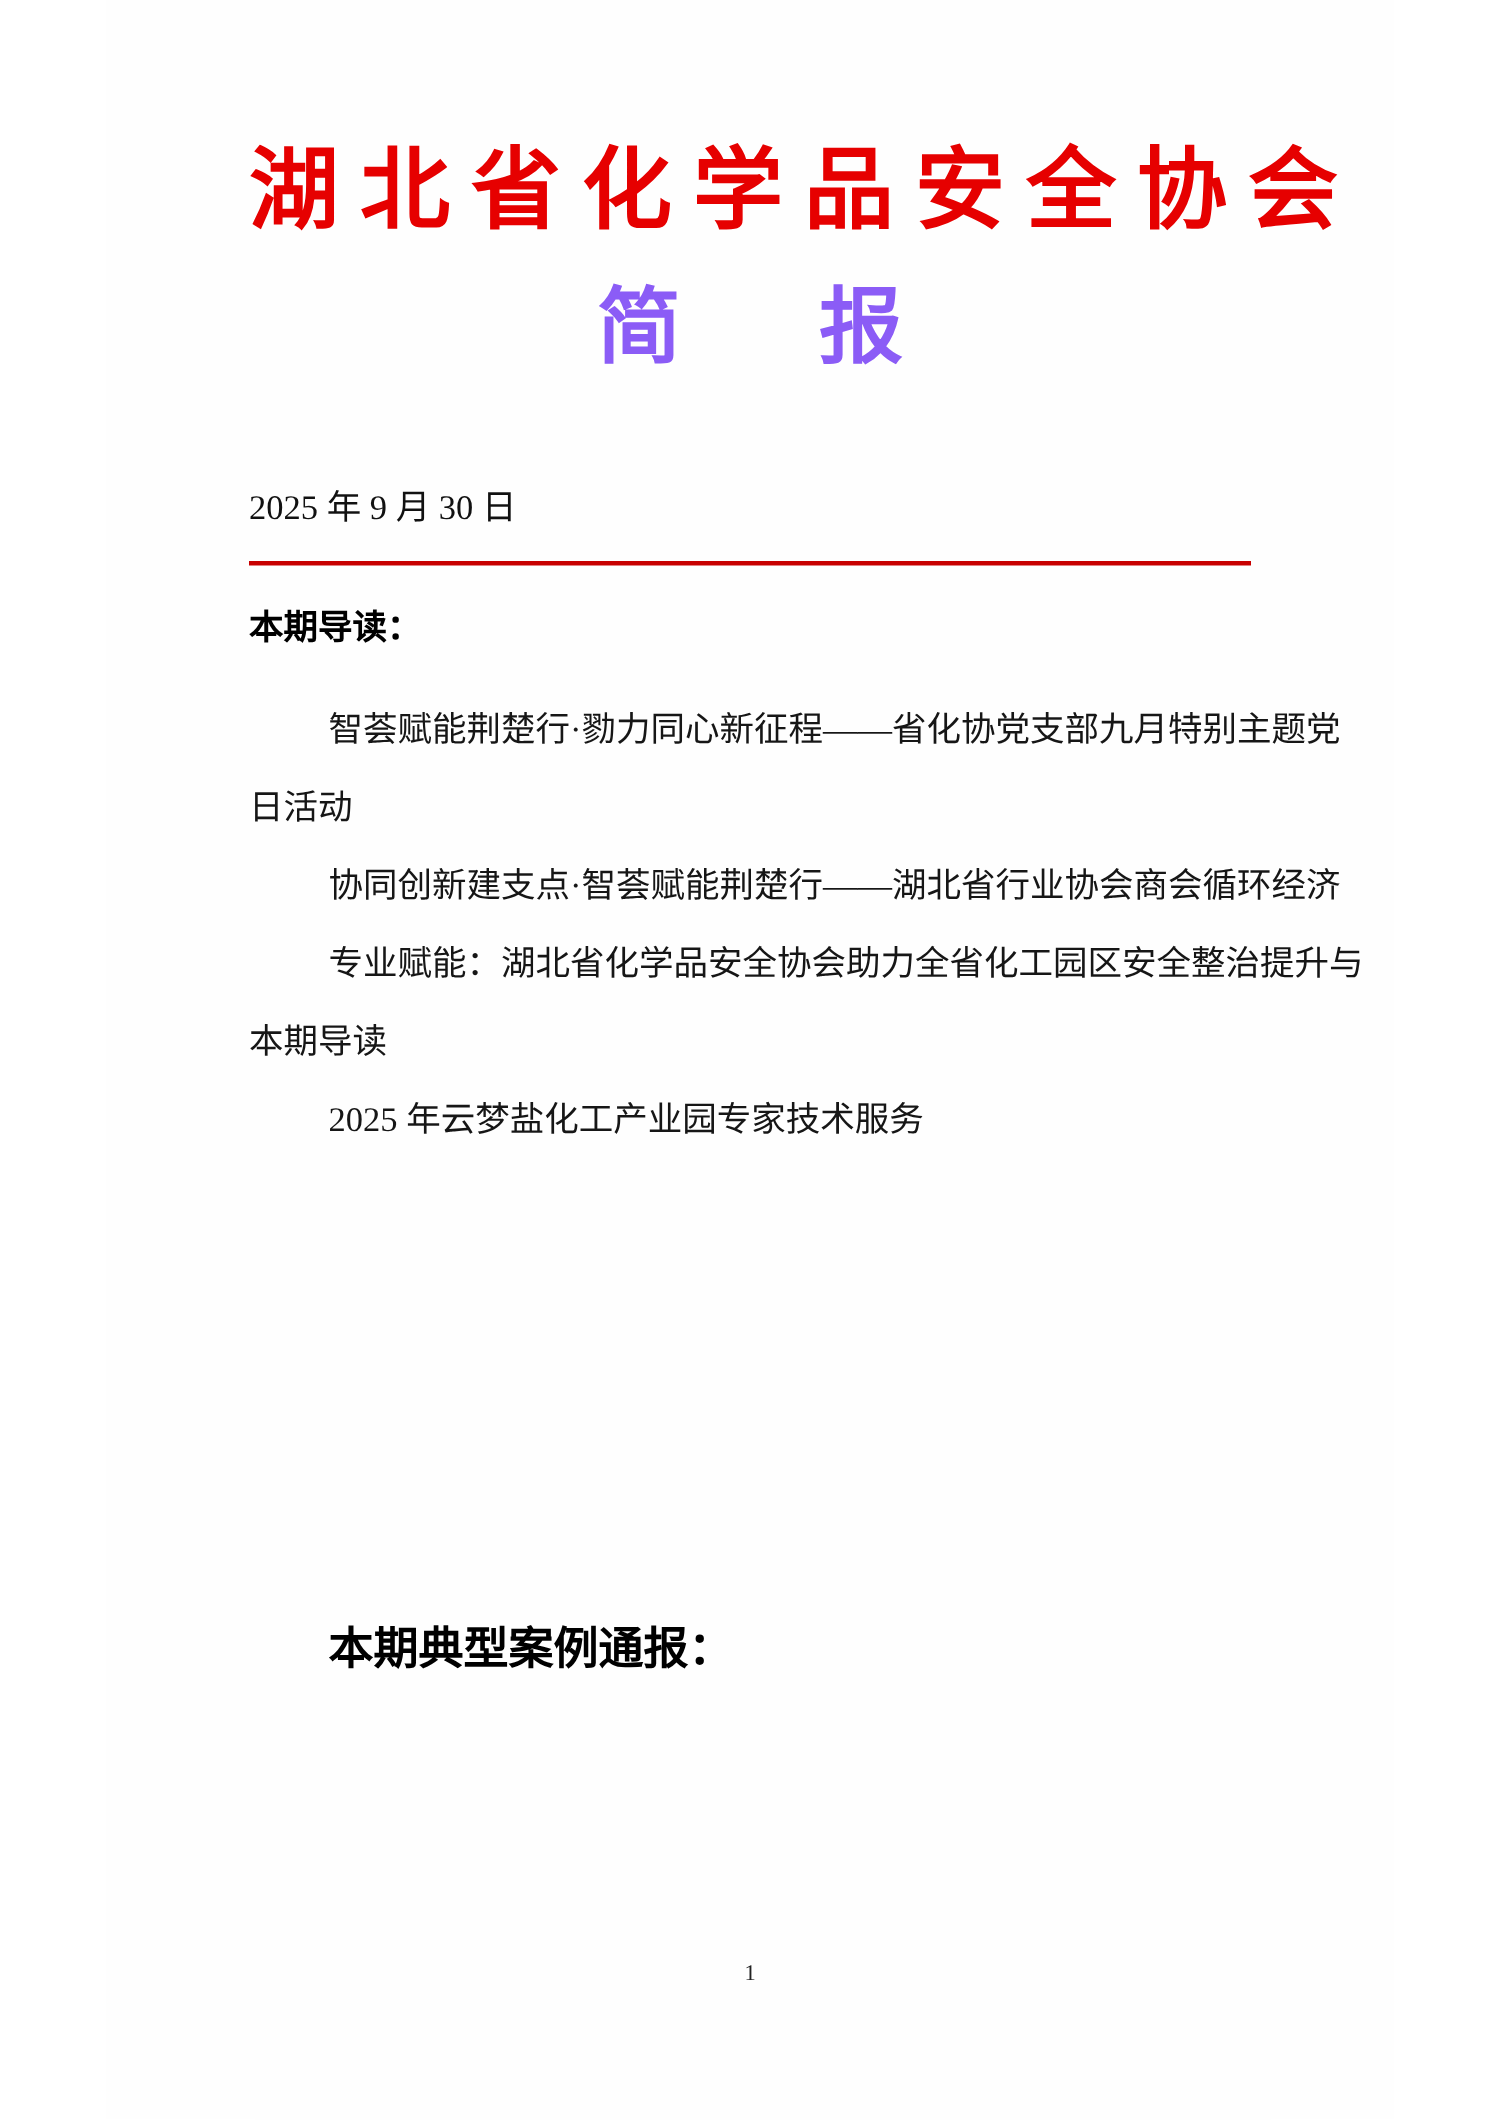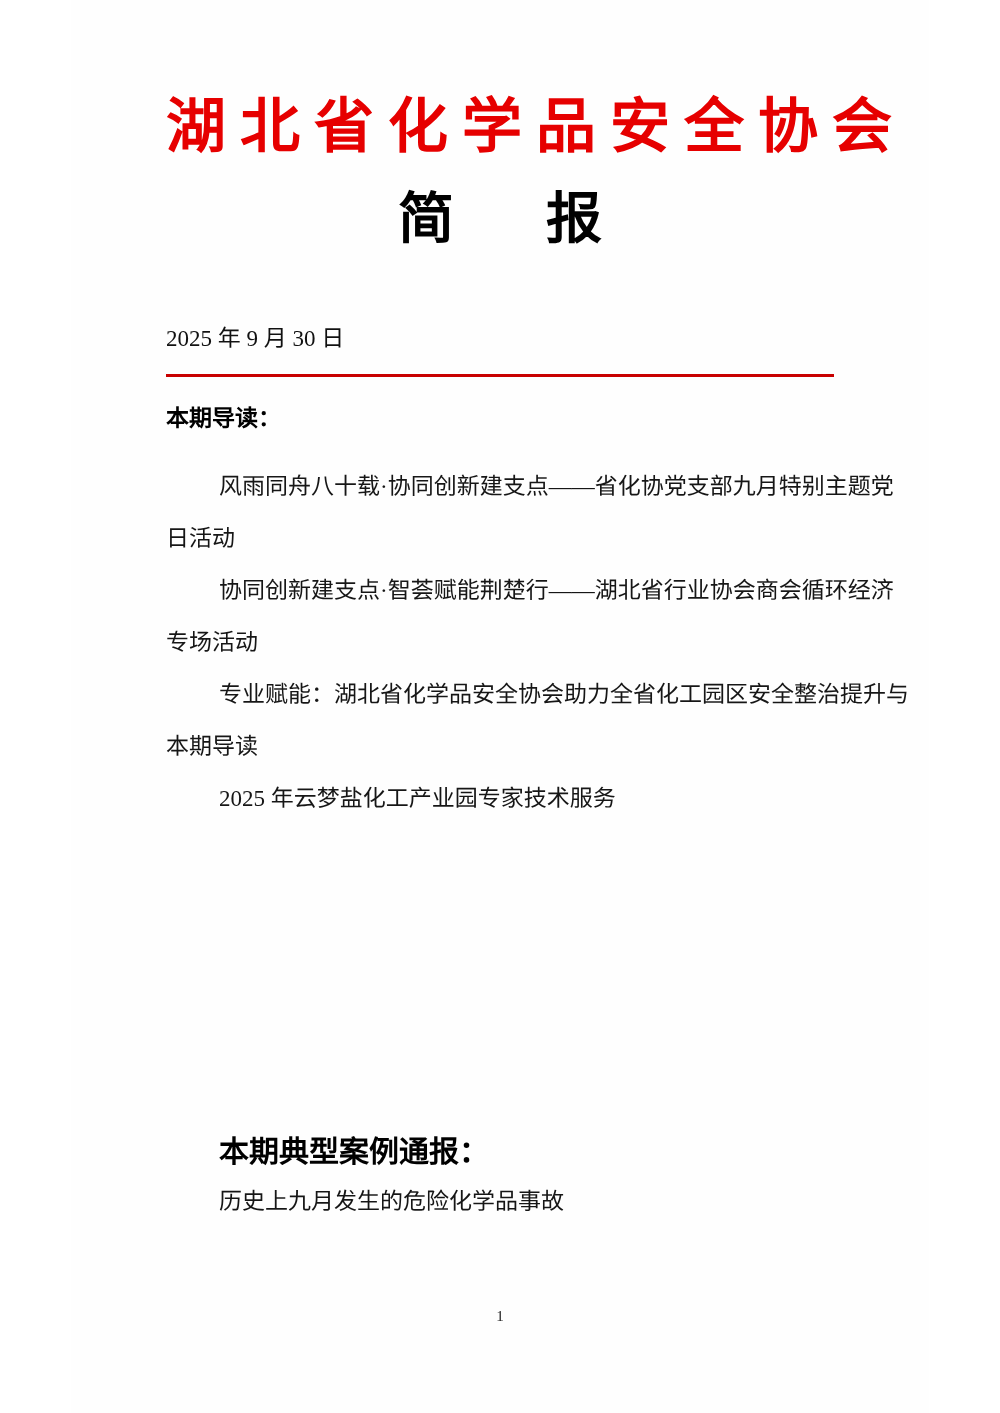--- a/index.html
+++ b/index.html
@@ -31,21 +31,21 @@
 
   .bulletin-title {
     margin-top: 26px;
     text-align: center;
     font-family: "Liberation Serif", serif;
     font-weight: 900;
     font-size: 56px;
     line-height: 62px;
     letter-spacing: 18px;
     margin-right: -18px;
-    color: #000000;
+    color: #8b5cf6;
   }
 
   .issue-line {
     margin-top: 28px;
     text-align: center;
     font-family: "Liberation Sans", sans-serif;
     font-weight: 600;
     font-size: 24px;
     line-height: 30px;
     color: #111111;
@@ -132,38 +132,36 @@
     <div class="byline">
       <span class="date">2025 年 9 月 30 日</span>
     </div>
 
     <div class="divider"></div>
 
     <div class="toc-heading">本期导读：</div>
 
     <div class="toc">
       <div>
-        <div class="t-line indent">风雨同舟八十载·协同创新建支点——省化协党支部九月特别主题党</div>
+        <div class="t-line indent">智荟赋能荆楚行·勠力同心新征程——省化协党支部九月特别主题党</div>
         <div class="t-line">日活动</div>
       </div>
       <div>
         <div class="t-line indent">协同创新建支点·智荟赋能荆楚行——湖北省行业协会商会循环经济</div>
-        <div class="t-line">专场活动</div>
       </div>
       <div>
         <div class="t-line indent">专业赋能：湖北省化学品安全协会助力全省化工园区安全整治提升与</div>
         <div class="t-line">本期导读</div>
       </div>
       <div>
         <div class="t-line indent">2025 年云梦盐化工产业园专家技术服务</div>
       </div>
     </div>
 
     <div class="spacer"></div>
 
     <div class="case-heading">本期典型案例通报：</div>
 
-    <div class="case-item">历史上九月发生的危险化学品事故</div>
 
   </div>
 
   <div class="page-number">1</div>
 </div>
 
 </body></html>

